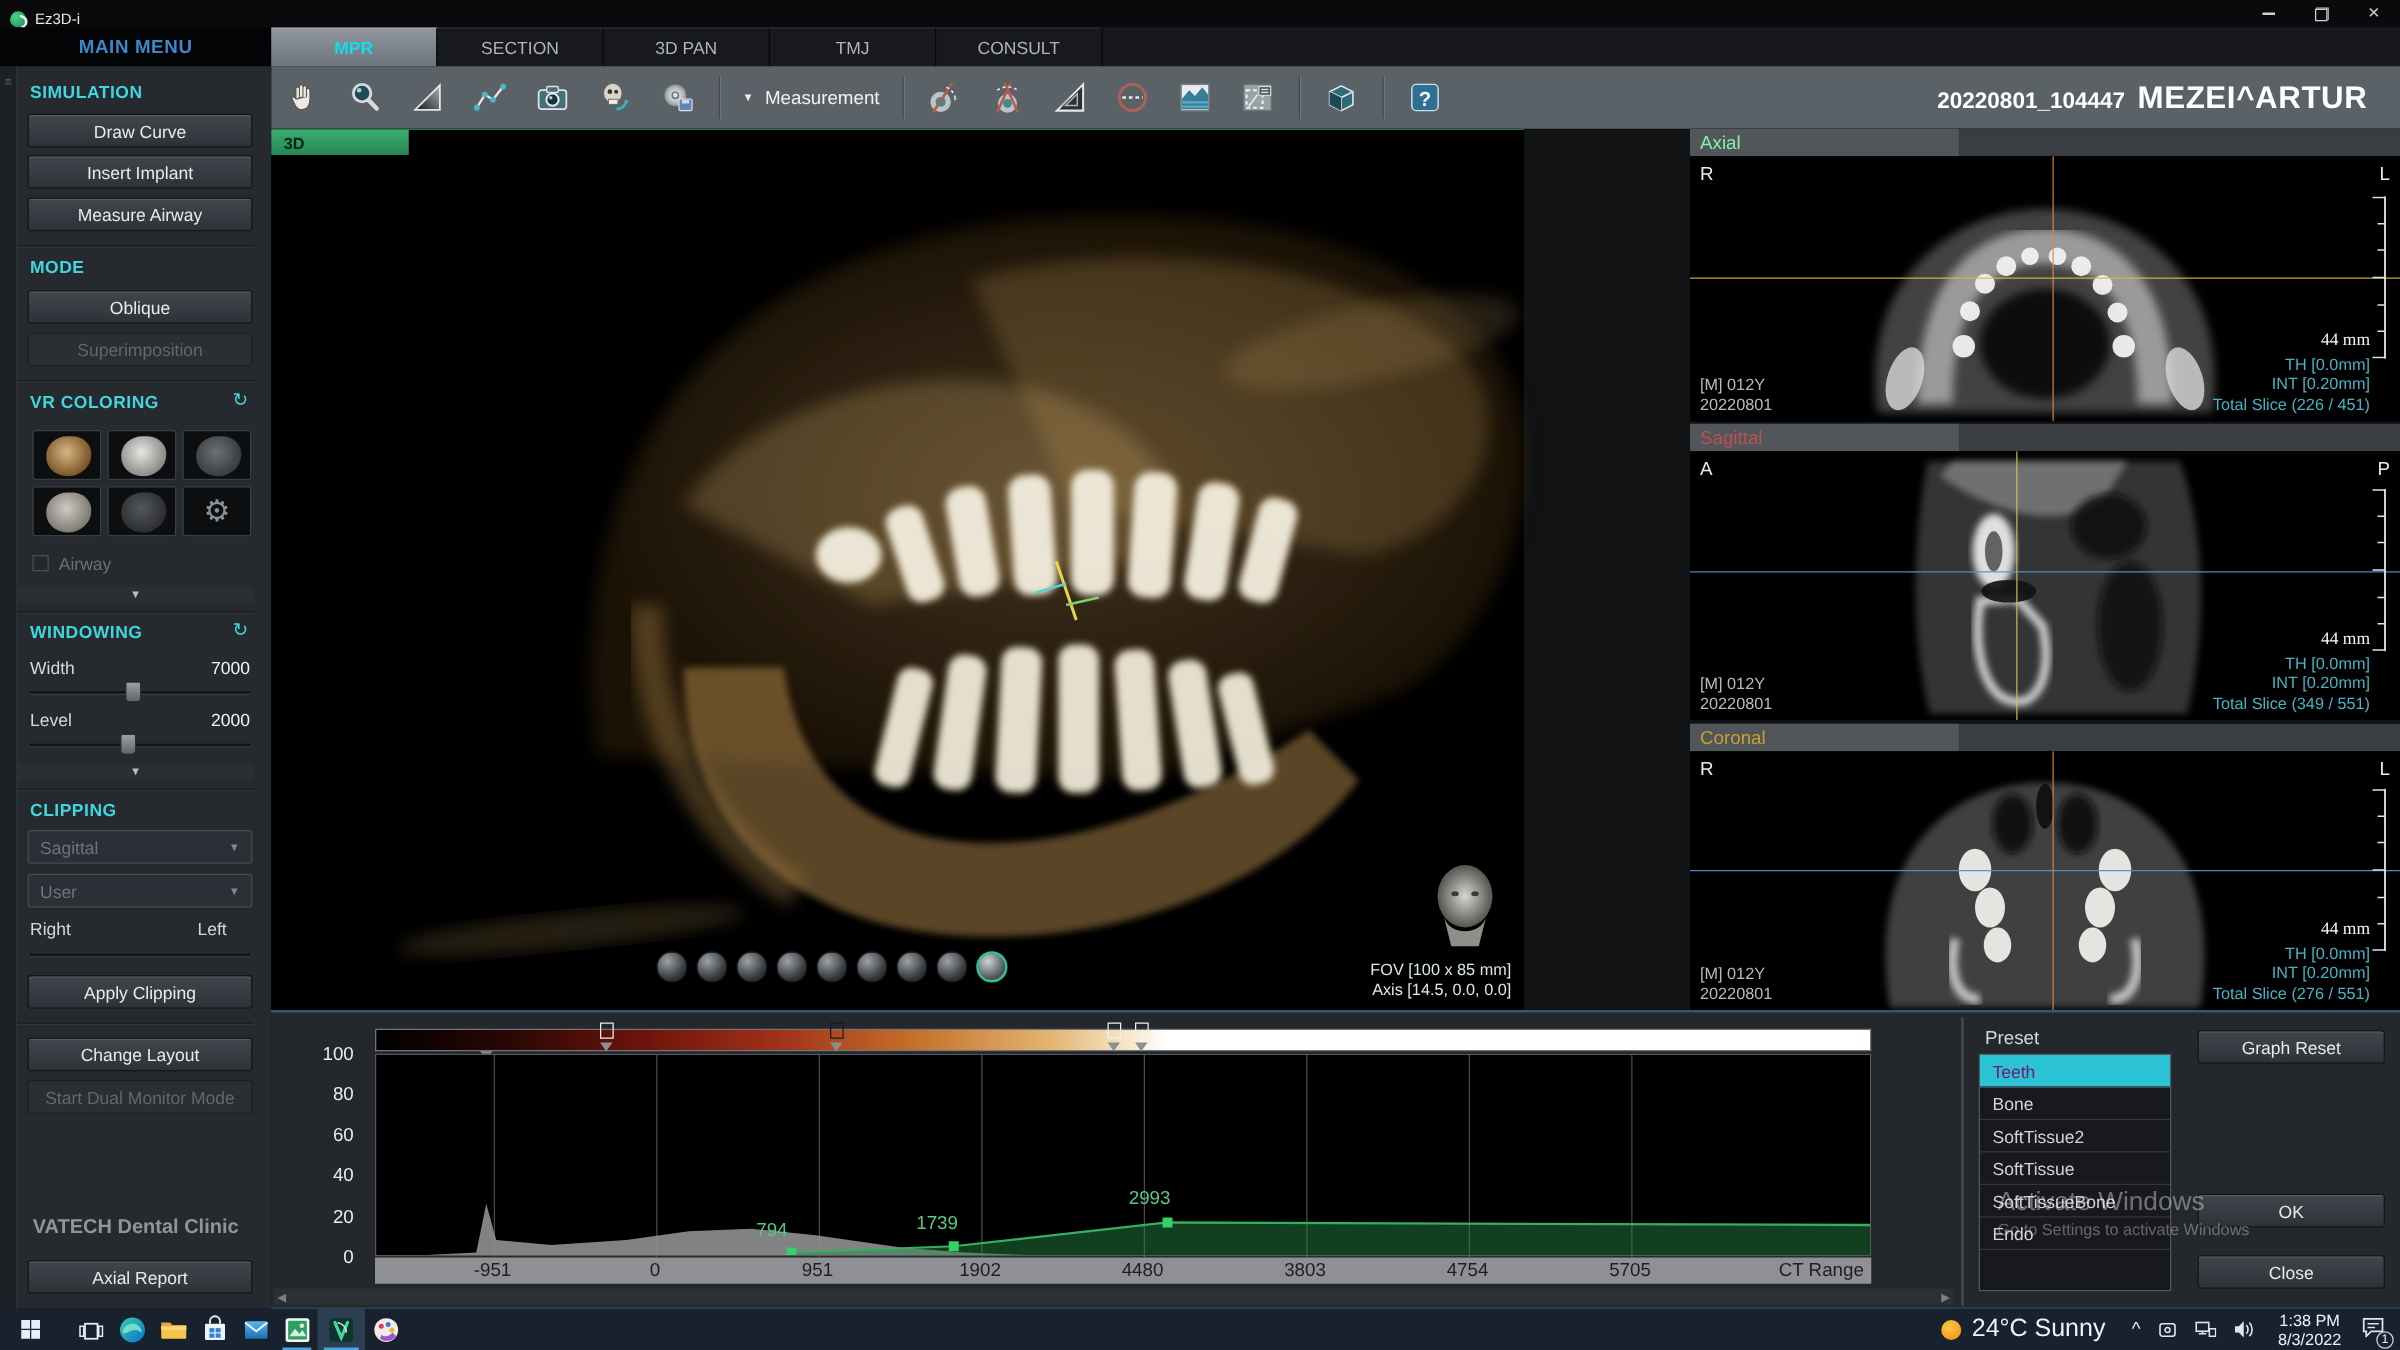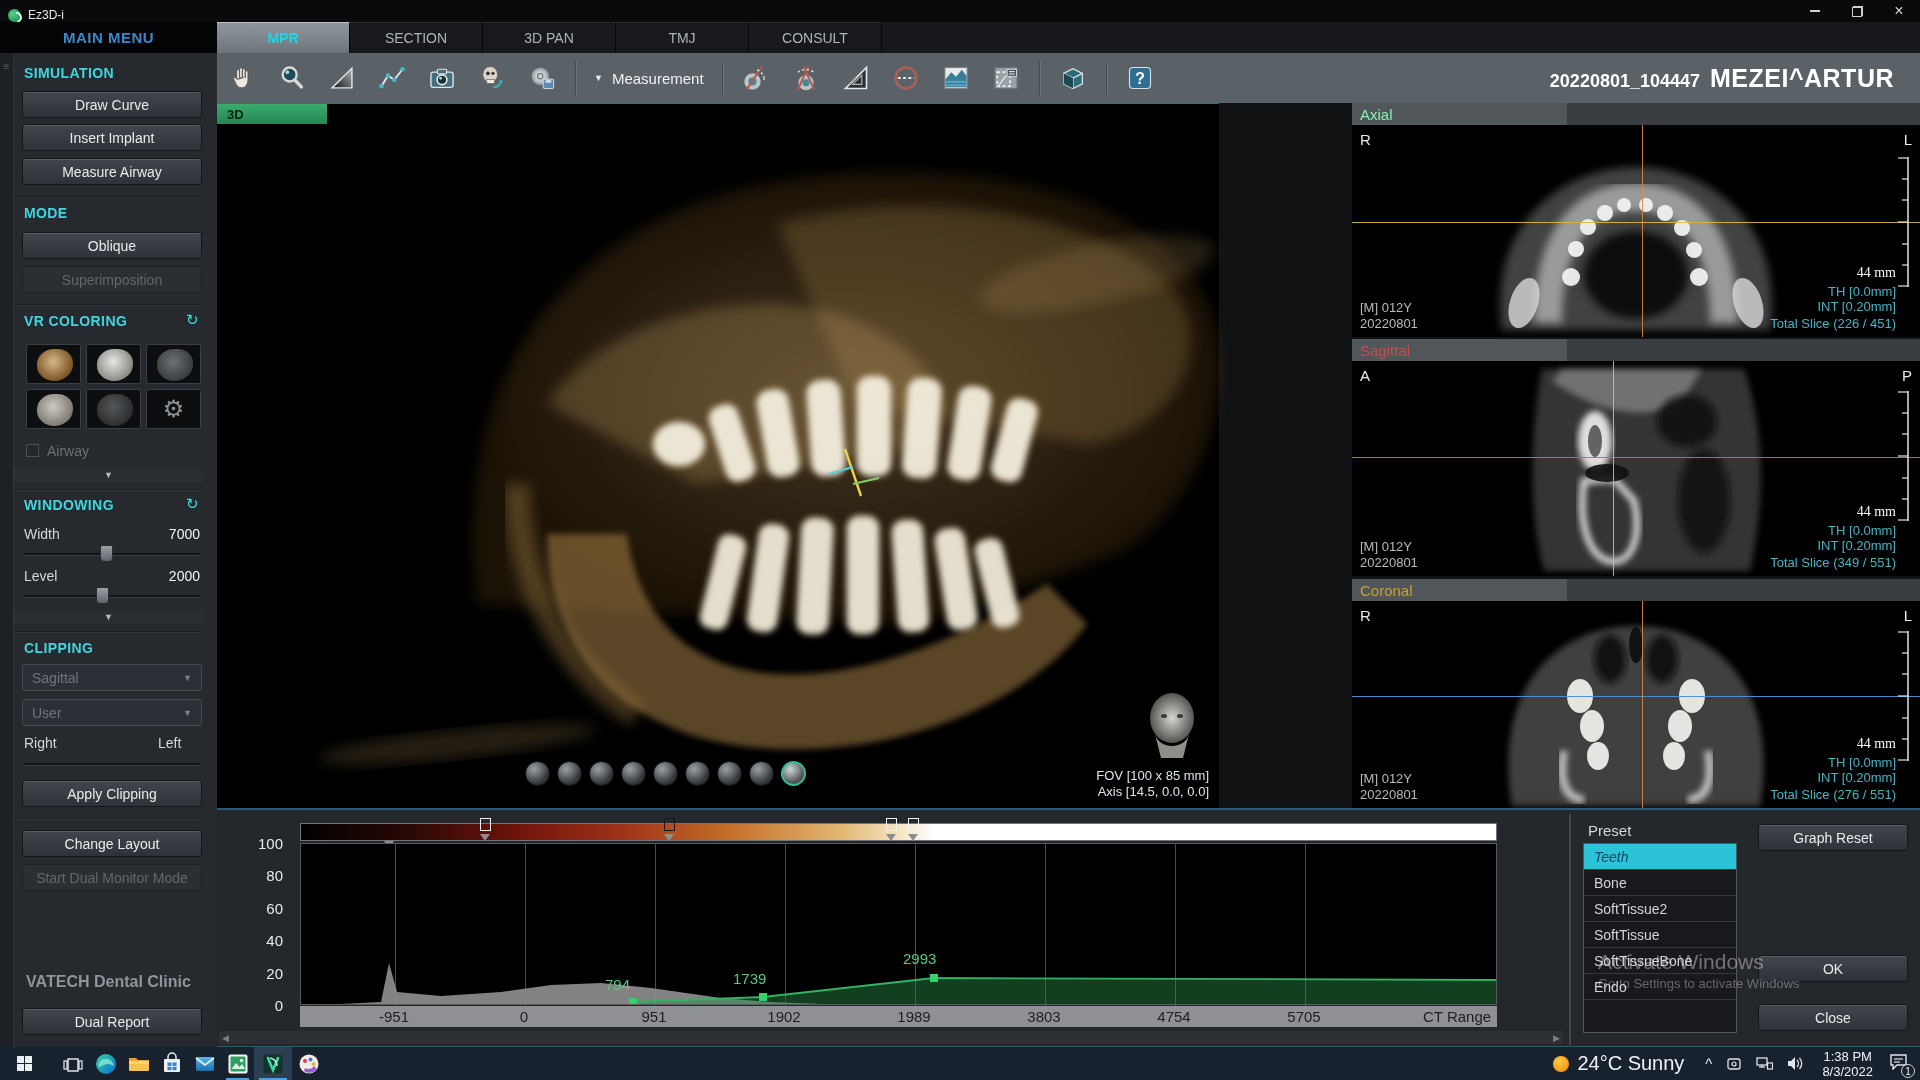--- a/index.html
+++ b/index.html
@@ -108,21 +108,21 @@
   #xstrip { position:absolute; left:83px; top:196px; width:1197px; height:21px; background:#8e9094; }
   .xtick { position:absolute; top:198px; transform:translateX(-50%); color:#1d1f22; font-size:15px; }
   #ct-range { position:absolute; top:198px; color:#1d1f22; font-size:15px; }
   .ptlabel { position:absolute; color:#5ac785; font-size:15px; }
   #hscroll { position:absolute; left:2px; top:221px; width:1344px; height:13px; background:#2c3034;
              color:#7a8086; font-size:9px; display:flex; justify-content:space-between; align-items:center; padding:0 3px; }
   #preset-divider { position:absolute; left:1352px; top:4px; width:2px; height:231px; background:#44494e; }
   #preset-title { position:absolute; left:1371px; top:12px; color:#d5d8da; font-size:15px; }
   #preset-list { position:absolute; left:1366px; top:33px; width:154px; height:190px; background:#17191c; border:1px solid #54585d; }
   .pitem { height:26px; display:flex; align-items:center; padding-left:10px; color:#d2d5d8; font-size:14px; border-bottom:1px solid #34373c; }
-  .pitem.sel { background:#2cc3d6; color:#0c4a6e;font-style:italic; }
+  .pitem.sel { background:#2cc3d6; color:#701a75; }
   .pbtn { position:absolute; left:1541px; width:150px; height:27px; border-radius:3px;
           background:linear-gradient(#41464d,#2e3238); border:1px solid #14161a; box-shadow:inset 0 1px 0 #565c63;
           color:#e8eaec; font-size:14px; display:flex; align-items:center; justify-content:center; }
   #wm1 { position:absolute; left:1381px; top:140px; color:rgba(235,235,235,.42); font-size:21px; white-space:nowrap; }
   #wm2 { position:absolute; left:1381px; top:166px; color:rgba(225,225,225,.38); font-size:13px; white-space:nowrap; }
 
   
   #taskbar { position:absolute; left:0; top:1047px; width:1920px; height:33px; background:#18222e; display:flex; align-items:center; }
   #start-btn { width:48px; height:33px; display:flex; align-items:center; justify-content:center; }
   #start-grid { display:grid; grid-template-columns:7px 7px; grid-template-rows:7px 7px; gap:1px; }
@@ -379,21 +379,21 @@
     <div class="slabel" style="left:24px; top:682px">Right</div>
     <div class="slabel" style="left:158px; top:682px">Left</div>
     <div class="slider-track" style="top:710px"></div>
     <div class="sbtn" style="top:727px">Apply Clipping</div>
     <div class="hsep" style="top:765px"></div>
 
     <div class="sbtn" style="top:777px">Change Layout</div>
     <div class="sbtn disabled" style="top:811px">Start Dual Monitor Mode</div>
 
     <div id="clinic-name" style="top:920px">VATECH Dental Clinic</div>
-    <div class="sbtn" style="top:955px">Dual Report</div>
+    <div class="sbtn" style="top:955px">Axial Report</div>
   </div>
 
   <div id="view3d">
     <svg width="1130" height="705" viewBox="0 0 1130 705">
       <defs>
         <filter id="b1">
             <feGaussianBlur stdDeviation="7"></feGaussianBlur>
           </filter>
         <filter id="b2">
             <feGaussianBlur stdDeviation="3"></feGaussianBlur>
@@ -659,21 +659,21 @@
 
     <div class="ptlabel" style="left:388px; top:166px">794</div>
     <div class="ptlabel" style="left:516px; top:160px">1739</div>
     <div class="ptlabel" style="left:686px; top:140px">2993</div>
 
     <div id="xstrip"></div>
     <div class="xtick" style="left:177px">-951</div>
     <div class="xtick" style="left:307px">0</div>
     <div class="xtick" style="left:437px">951</div>
     <div class="xtick" style="left:567px">1902</div>
-    <div class="xtick" style="left:697px">1989</div>
+    <div class="xtick" style="left:697px">4480</div>
     <div class="xtick" style="left:827px">3803</div>
     <div class="xtick" style="left:957px">4754</div>
     <div class="xtick" style="left:1087px">5705</div>
     <div id="ct-range" style="left:1206px">CT Range</div>
     <div id="hscroll">
         <span>◀</span>
         <span>▶</span>
       </div>
 
     <div id="preset-divider"></div>

